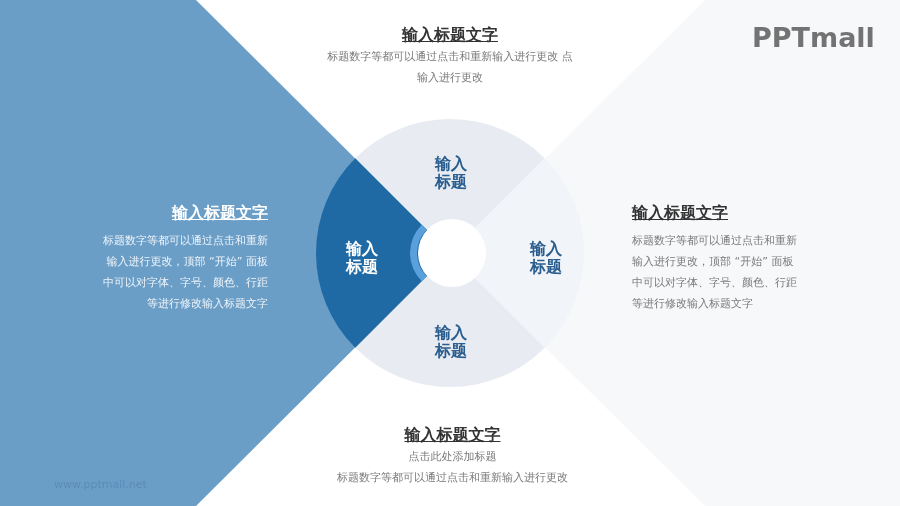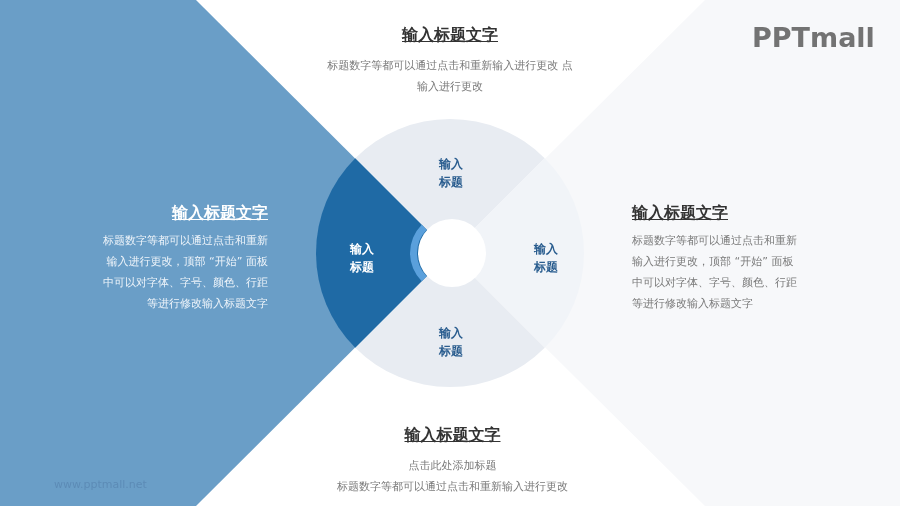--- a/index.html
+++ b/index.html
@@ -32,21 +32,21 @@
       font-size: 16px;
       font-weight: bold;
       color: #333333;
       line-height: 16px;
       text-decoration: underline;
     }
     .block-body {
       font-size: 11px;
       color: #7a7a7a;
       line-height: 21px;
-      margin-top: 12px;
+      margin-top: 3px;
     }
     .center-align { text-align: center; }
     .right-align { text-align: right; }
     .left-align { text-align: left; }
 
     #block-top {
       left: 310px;
       top: 27px;
       width: 280px;
     }
@@ -66,21 +66,21 @@
       left: 632px;
       top: 205px;
       width: 188px;
     }
     #block-right .block-body { margin-top: 9px; }
 
     .sector-label {
       position: absolute;
       width: 60px;
       text-align: center;
-      font-size: 12px;
+      font-size: 16px;
       font-weight: bold;
       line-height: 18px;
       color: #2a5d8f;
     }
     #label-left { left: 332px; top: 240px; color: #ffffff; }
     #label-top { left: 421px; top: 155px; }
     #label-right { left: 516px; top: 240px; }
     #label-bottom { left: 421px; top: 324px; }
 
     .logo {

